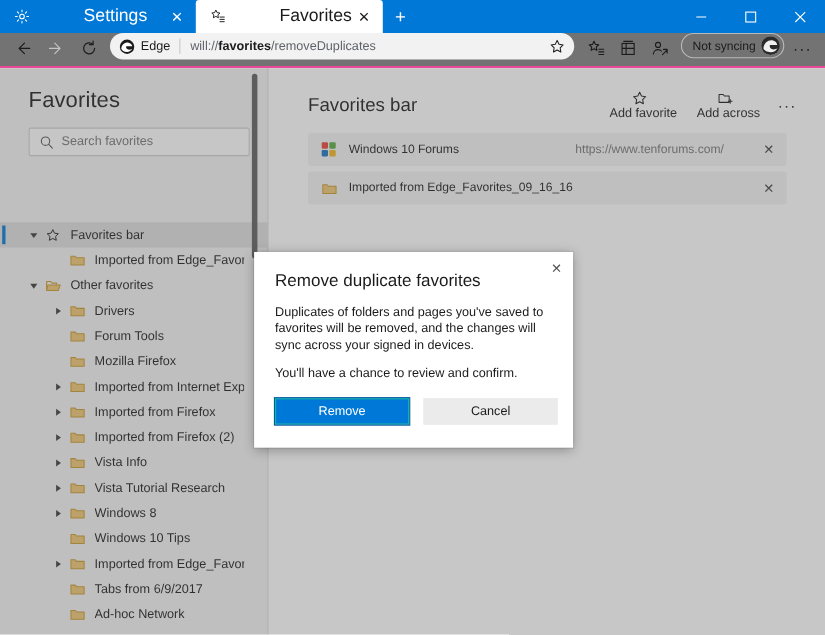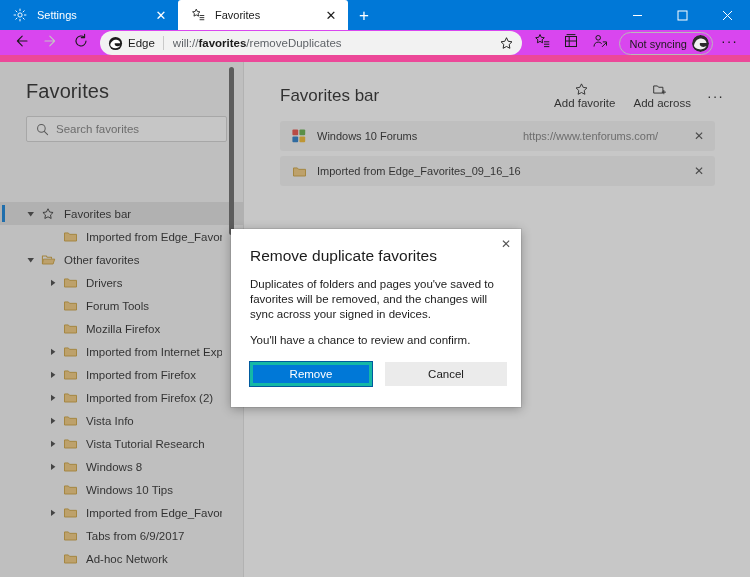--- a/index.html
+++ b/index.html
@@ -22,22 +22,22 @@
   .tab.inactive { width: 178px; color: #ffffff; }
   .tab.active {
     width: 170px; background: #ffffff; color: #1b1b1b;
     border-top-left-radius: 3px; border-top-right-radius: 3px;
   }
   .tab-favicon {
     width: 16px; height: 16px; flex: 0 0 16px; margin-right: 9px;
     display: flex; align-items: center; justify-content: center;
   }
   .tab-title {
-    flex: 1 1 auto; font-size: 11px; white-space: nowrap;
-    overflow: hidden; text-overflow: ellipsis;
+    flex: 1 1 auto; font-size: 16px; white-space: nowrap;
+    overflow: hidden; text-overflow: ellipsis; margin-left: 39px;
   }
   .tab-close {
     width: 22px; height: 22px; flex: 0 0 22px;
     display: flex; align-items: center; justify-content: center;
     font-size: 13px; line-height: 1;
   }
   .newtab {
     width: 32px; height: 30px; display: flex; align-items: center;
     justify-content: center; color: #ffffff; font-size: 17px;
     font-weight: 300; line-height: 1;
@@ -46,22 +46,22 @@
     position: absolute; right: 0; top: 0; height: 30px; display: flex;
   }
   .wc {
     width: 45px; height: 30px; display: flex; align-items: center;
     justify-content: center; color: #ffffff;
   }
 
   
   .toolbar {
     position: absolute; top: 30px; left: 0; width: 750px; height: 32px;
-    background: #d946ef; display: flex; align-items: flex-end;
-    padding: 0 6px; border-bottom: 7px solid #ec4899;
+    background: #737373; display: flex; align-items: flex-start;
+    padding: 0 6px; border-bottom: 2px solid #ec4899;
   }
   .navbtn {
     width: 30px; height: 28px; display: flex; align-items: center;
     justify-content: center; color: #1b1b1b; flex: 0 0 30px;
   }
   .navbtn.disabled { color: #c4c4c4; }
 
   .omnibox {
     flex: 1 1 auto; height: 24px; margin: 0 6px 0 4px;
     background: #f2f2f2; border-radius: 12px;
@@ -232,21 +232,21 @@
   .dlg-buttons {
     position: absolute; left: 19px; bottom: 21px; display: flex;
   }
   .btn {
     height: 24px; min-width: 122px; font-size: 11.5px;
     font-family: "Liberation Sans", sans-serif;
     display: flex; align-items: center; justify-content: center;
   }
   .btn-primary {
     background: #0078d7; color: #ffffff;
-    border: 3px solid #14b8a6; outline: 1px solid #005a9e;
+    border: 1px solid #14b8a6; outline: 1px solid #005a9e;
     margin-right: 13px;
   }
   .btn-secondary {
     background: #ebebeb; color: #1b1b1b; border: 1px solid #ebebeb;
   }
 
   svg { display: block; }
 </style>
 </head>
 <body>

